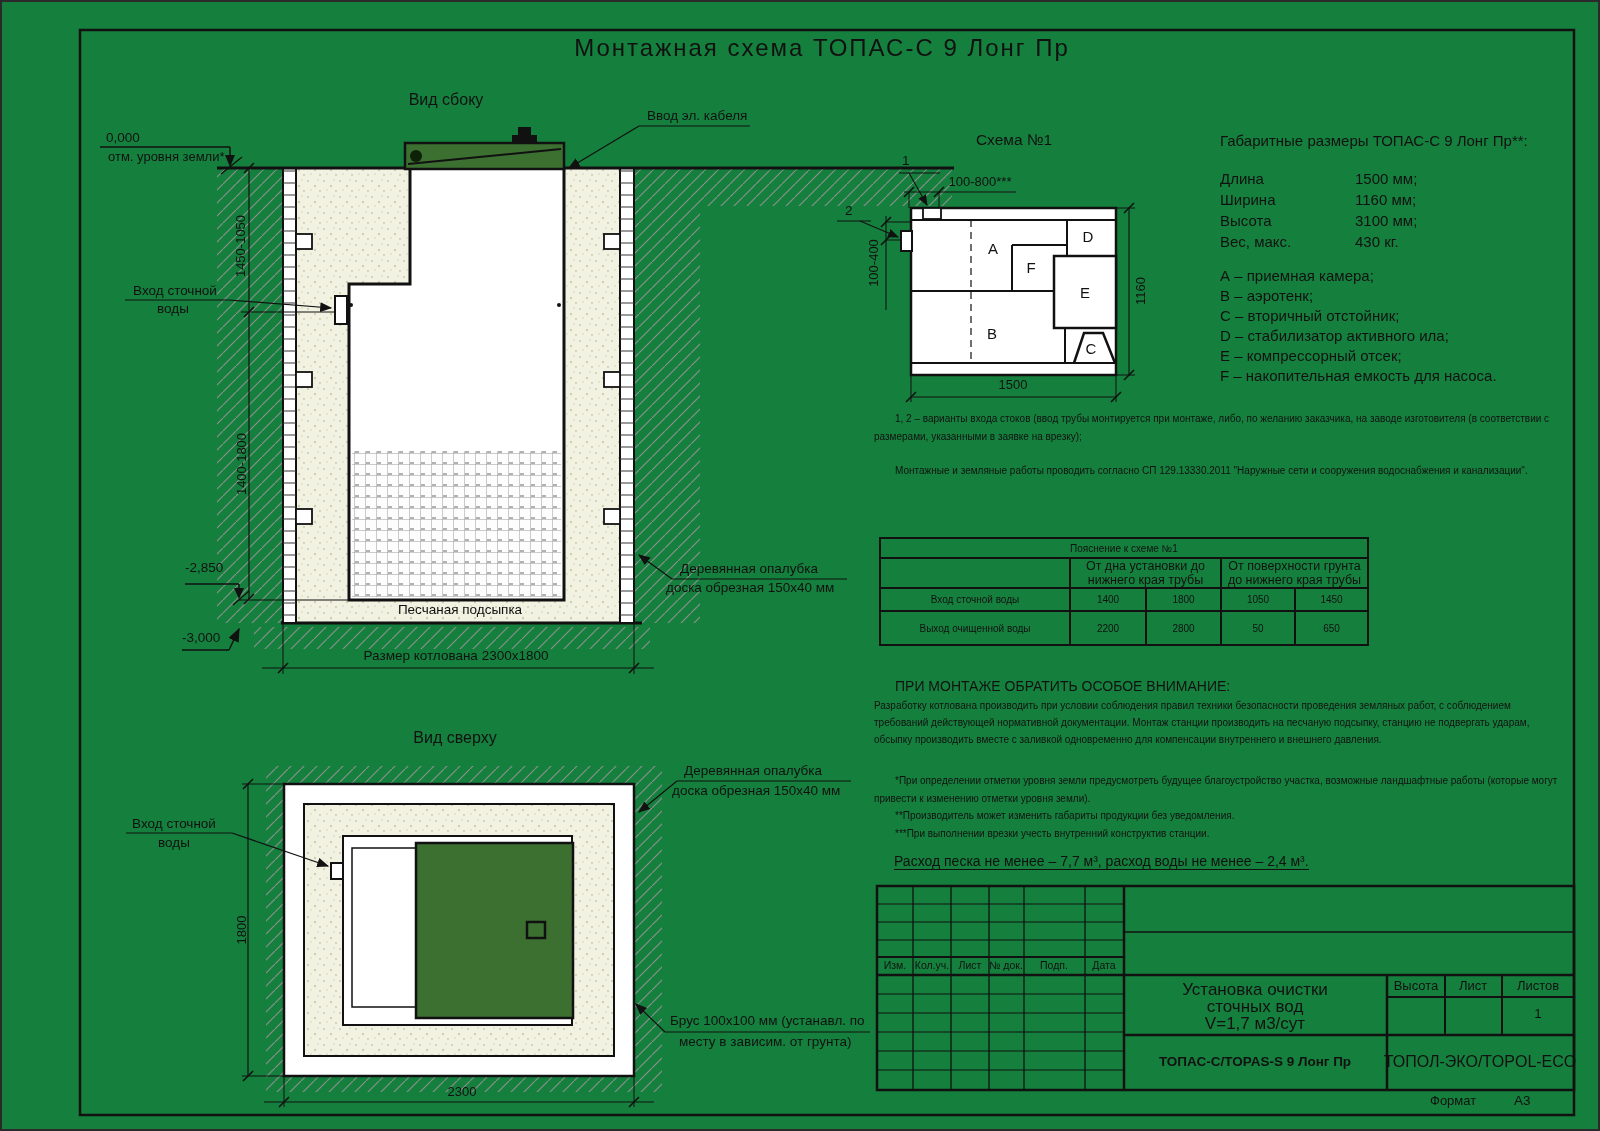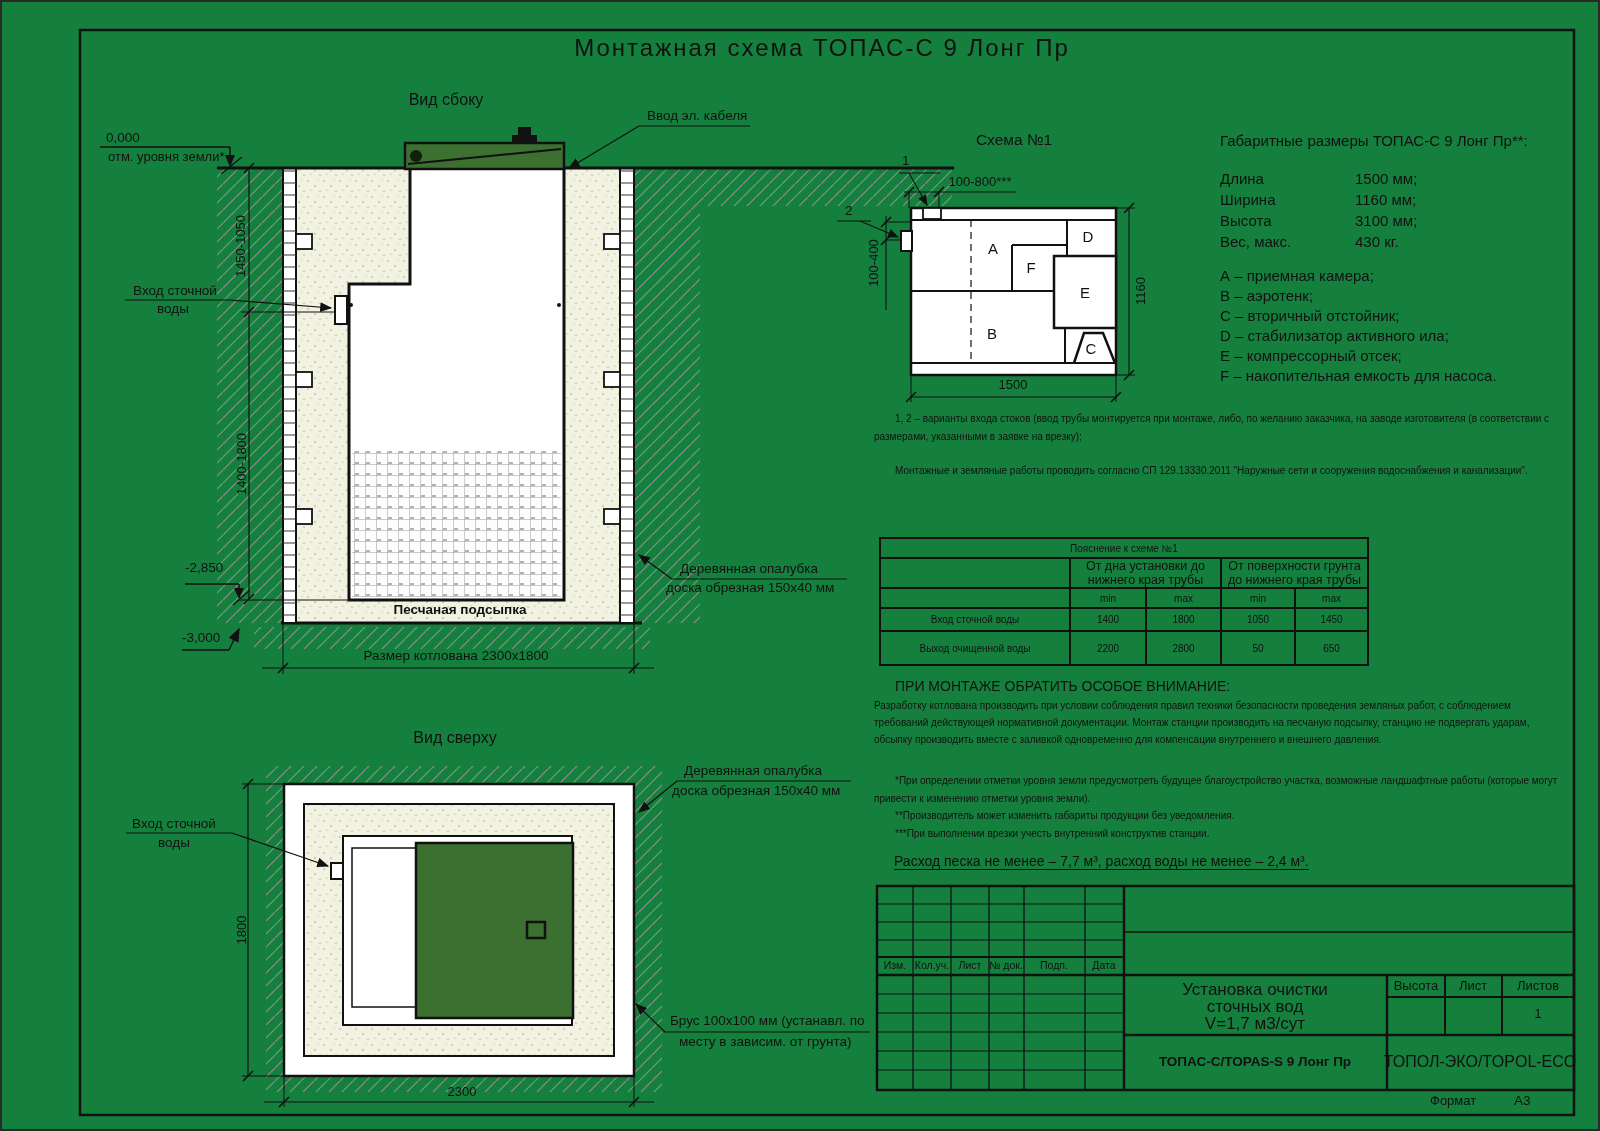--- a/index.html
+++ b/index.html
@@ -270,21 +270,21 @@
 <div class="t f13" style="left:106px;top:148px;">отм. уровня земли*</div>
 <div class="t f135" style="left:645px;top:107px;">Ввод эл. кабеля</div>
 <div class="t ctr f135" style="left:173px;top:282px;">Вход сточной</div>
 <div class="t ctr f135" style="left:171px;top:300px;">воды</div>
 <div class="t rot f13" style="left:239px;top:244px;">1450-1050</div>
 <div class="t rot f13" style="left:240px;top:462px;">1400-1800</div>
 <div class="t f135" style="left:183px;top:559px;">-2,850</div>
 <div class="t f135" style="left:180px;top:629px;">-3,000</div>
 <div class="t f135" style="left:678px;top:560px;">Деревянная опалубка</div>
 <div class="t f135" style="left:664px;top:579px;">доска обрезная 150х40 мм</div>
-<div class="t ctr f135" style="left:458px;top:601px;font-weight:bold;">Песчаная подсыпка</div>
+<div class="t ctr f135" style="left:458px;top:601px;">Песчаная подсыпка</div>
 <div class="t ctr f135" style="left:454px;top:647px;">Размер котлована 2300х1800</div>
 
 <div class="t ctr f155" style="left:1012px;top:129px;">Схема №1</div>
 <div class="t f135" style="left:900px;top:152px;">1</div>
 <div class="t f135" style="left:843px;top:202px;">2</div>
 <div class="t ctr f13" style="left:978px;top:173px;">100-800***</div>
 <div class="t rot f13" style="left:872px;top:261px;">100-400</div>
 <div class="t rot f13" style="left:1139px;top:289px;">1160</div>
 <div class="t ctr f13" style="left:1011px;top:376px;">1500</div>
 <div class="t ctr f15" style="left:991px;top:239px;">A</div>
@@ -331,27 +331,20 @@
     <td></td>
     <td colspan="2" class="grp">
       <div>От дна установки до</div>
             <div>нижнего края трубы</div>
     </td>
     <td colspan="2" class="grp">
       <div>От поверхности грунта</div>
             <div>до нижнего края трубы</div>
     </td>
   </tr>
-  <tr style="height:20px">
-    <td></td>
-    <td>min</td>
-    <td>max</td>
-    <td>min</td>
-    <td>max</td>
-  </tr>
   <tr style="height:23px">
     <td>Вход сточной воды</td>
     <td>1400</td>
     <td>1800</td>
     <td>1050</td>
     <td>1450</td>
   </tr>
   <tr style="height:34px">
     <td>Выход очищенной воды</td>
     <td>2200</td>

